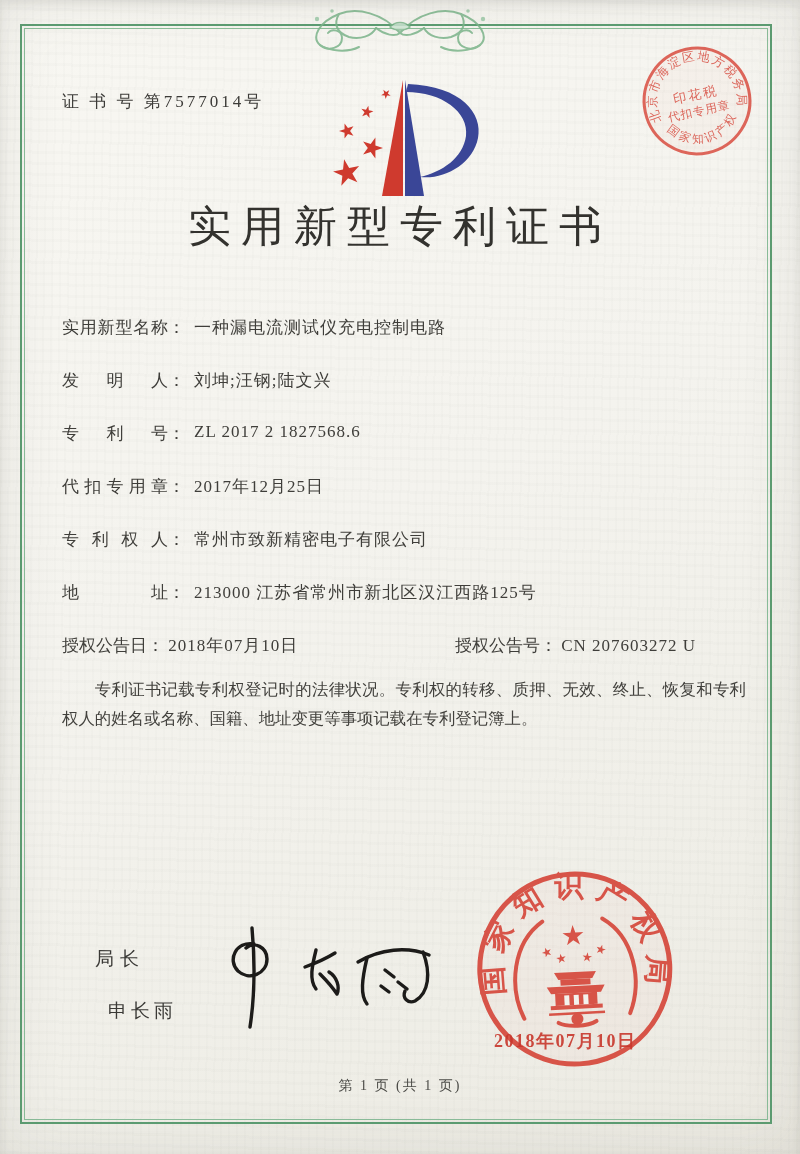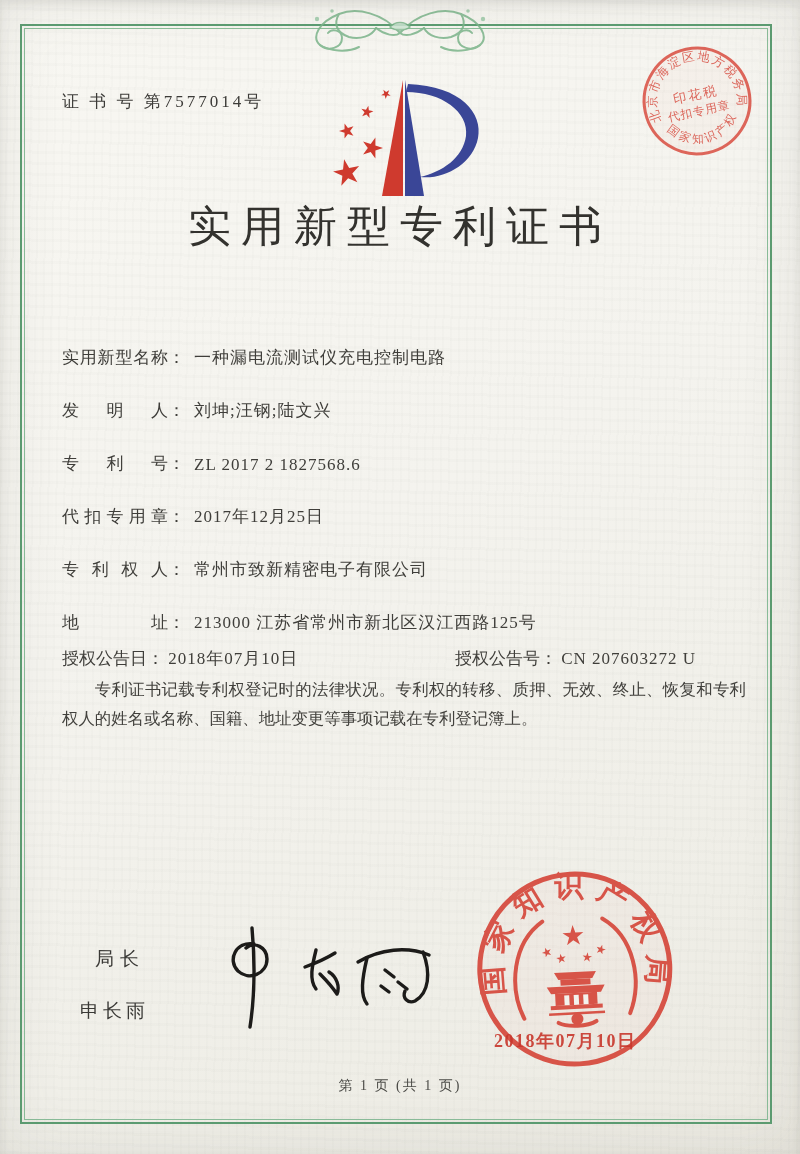--- a/index.html
+++ b/index.html
@@ -41,50 +41,50 @@
   .title{
     position:absolute;left:0;top:198px;width:800px;text-align:center;
     font-size:43px;letter-spacing:10px;color:#33322e;
     font-family:"Liberation Serif","DejaVu Serif",serif;font-weight:500;
   }
   
   .tax-stamp{position:absolute;left:636px;top:40px;width:122px;height:122px;transform:rotate(-12deg);opacity:.92;}
   
   .fields{position:absolute;left:62px;top:316px;width:690px;}
   .frow{
-    height:53px;display:flex;align-items:flex-end;
+    height:53px;display:flex;align-items:flex-start;
     font-size:17px;color:#3f3e3a;
     font-family:"Liberation Serif","DejaVu Serif",serif;
   }
   .flabel{
     display:inline-block;width:106px;
     text-align:justify;text-align-last:justify;text-justify:inter-character;
     white-space:normal;
   }
   .fcolon{display:inline-block;margin-right:9px;}
   .fvalue{letter-spacing:1px;}
   .grant-row{
-    position:absolute;left:62px;top:647px;width:690px;display:flex;
+    position:absolute;left:62px;top:634px;width:690px;display:flex;
     font-size:17px;color:#3f3e3a;
     font-family:"Liberation Serif","DejaVu Serif",serif;
   }
   .grant-left{width:393px;}
   .grant-right{flex:1;}
   
   .body-text{
     position:absolute;left:62px;top:676px;width:684px;
     font-size:16.4px;line-height:28.5px;color:#42413d;
     font-family:"Liberation Serif","DejaVu Serif",serif;
     text-align:justify;
   }
   .body-text p{margin:0;text-indent:2em;}
   
   .officer-title{position:absolute;left:95px;top:946px;font-size:19px;letter-spacing:6px;color:#3a3936;
     font-family:Liberation Mono, monospace;}
-  .officer-name{position:absolute;left:80px;top:998px;font-size:19px;letter-spacing:4px;color:#3a3936;
+  .officer-name{position:absolute;left:108px;top:998px;font-size:19px;letter-spacing:4px;color:#3a3936;
     font-family:"Liberation Serif","DejaVu Serif",serif;}
   .signature{position:absolute;left:208px;top:922px;width:240px;height:112px;}
   
   .main-seal{position:absolute;left:468px;top:866px;width:214px;height:214px;transform:rotate(-3deg);opacity:.93;}
   .seal-date{
     position:absolute;left:494px;top:1029px;
     font-size:18px;letter-spacing:1.5px;color:#c8372c;z-index:5;
     font-family:"Liberation Serif","DejaVu Serif",serif;font-weight:bold;opacity:.9;
   }
   

